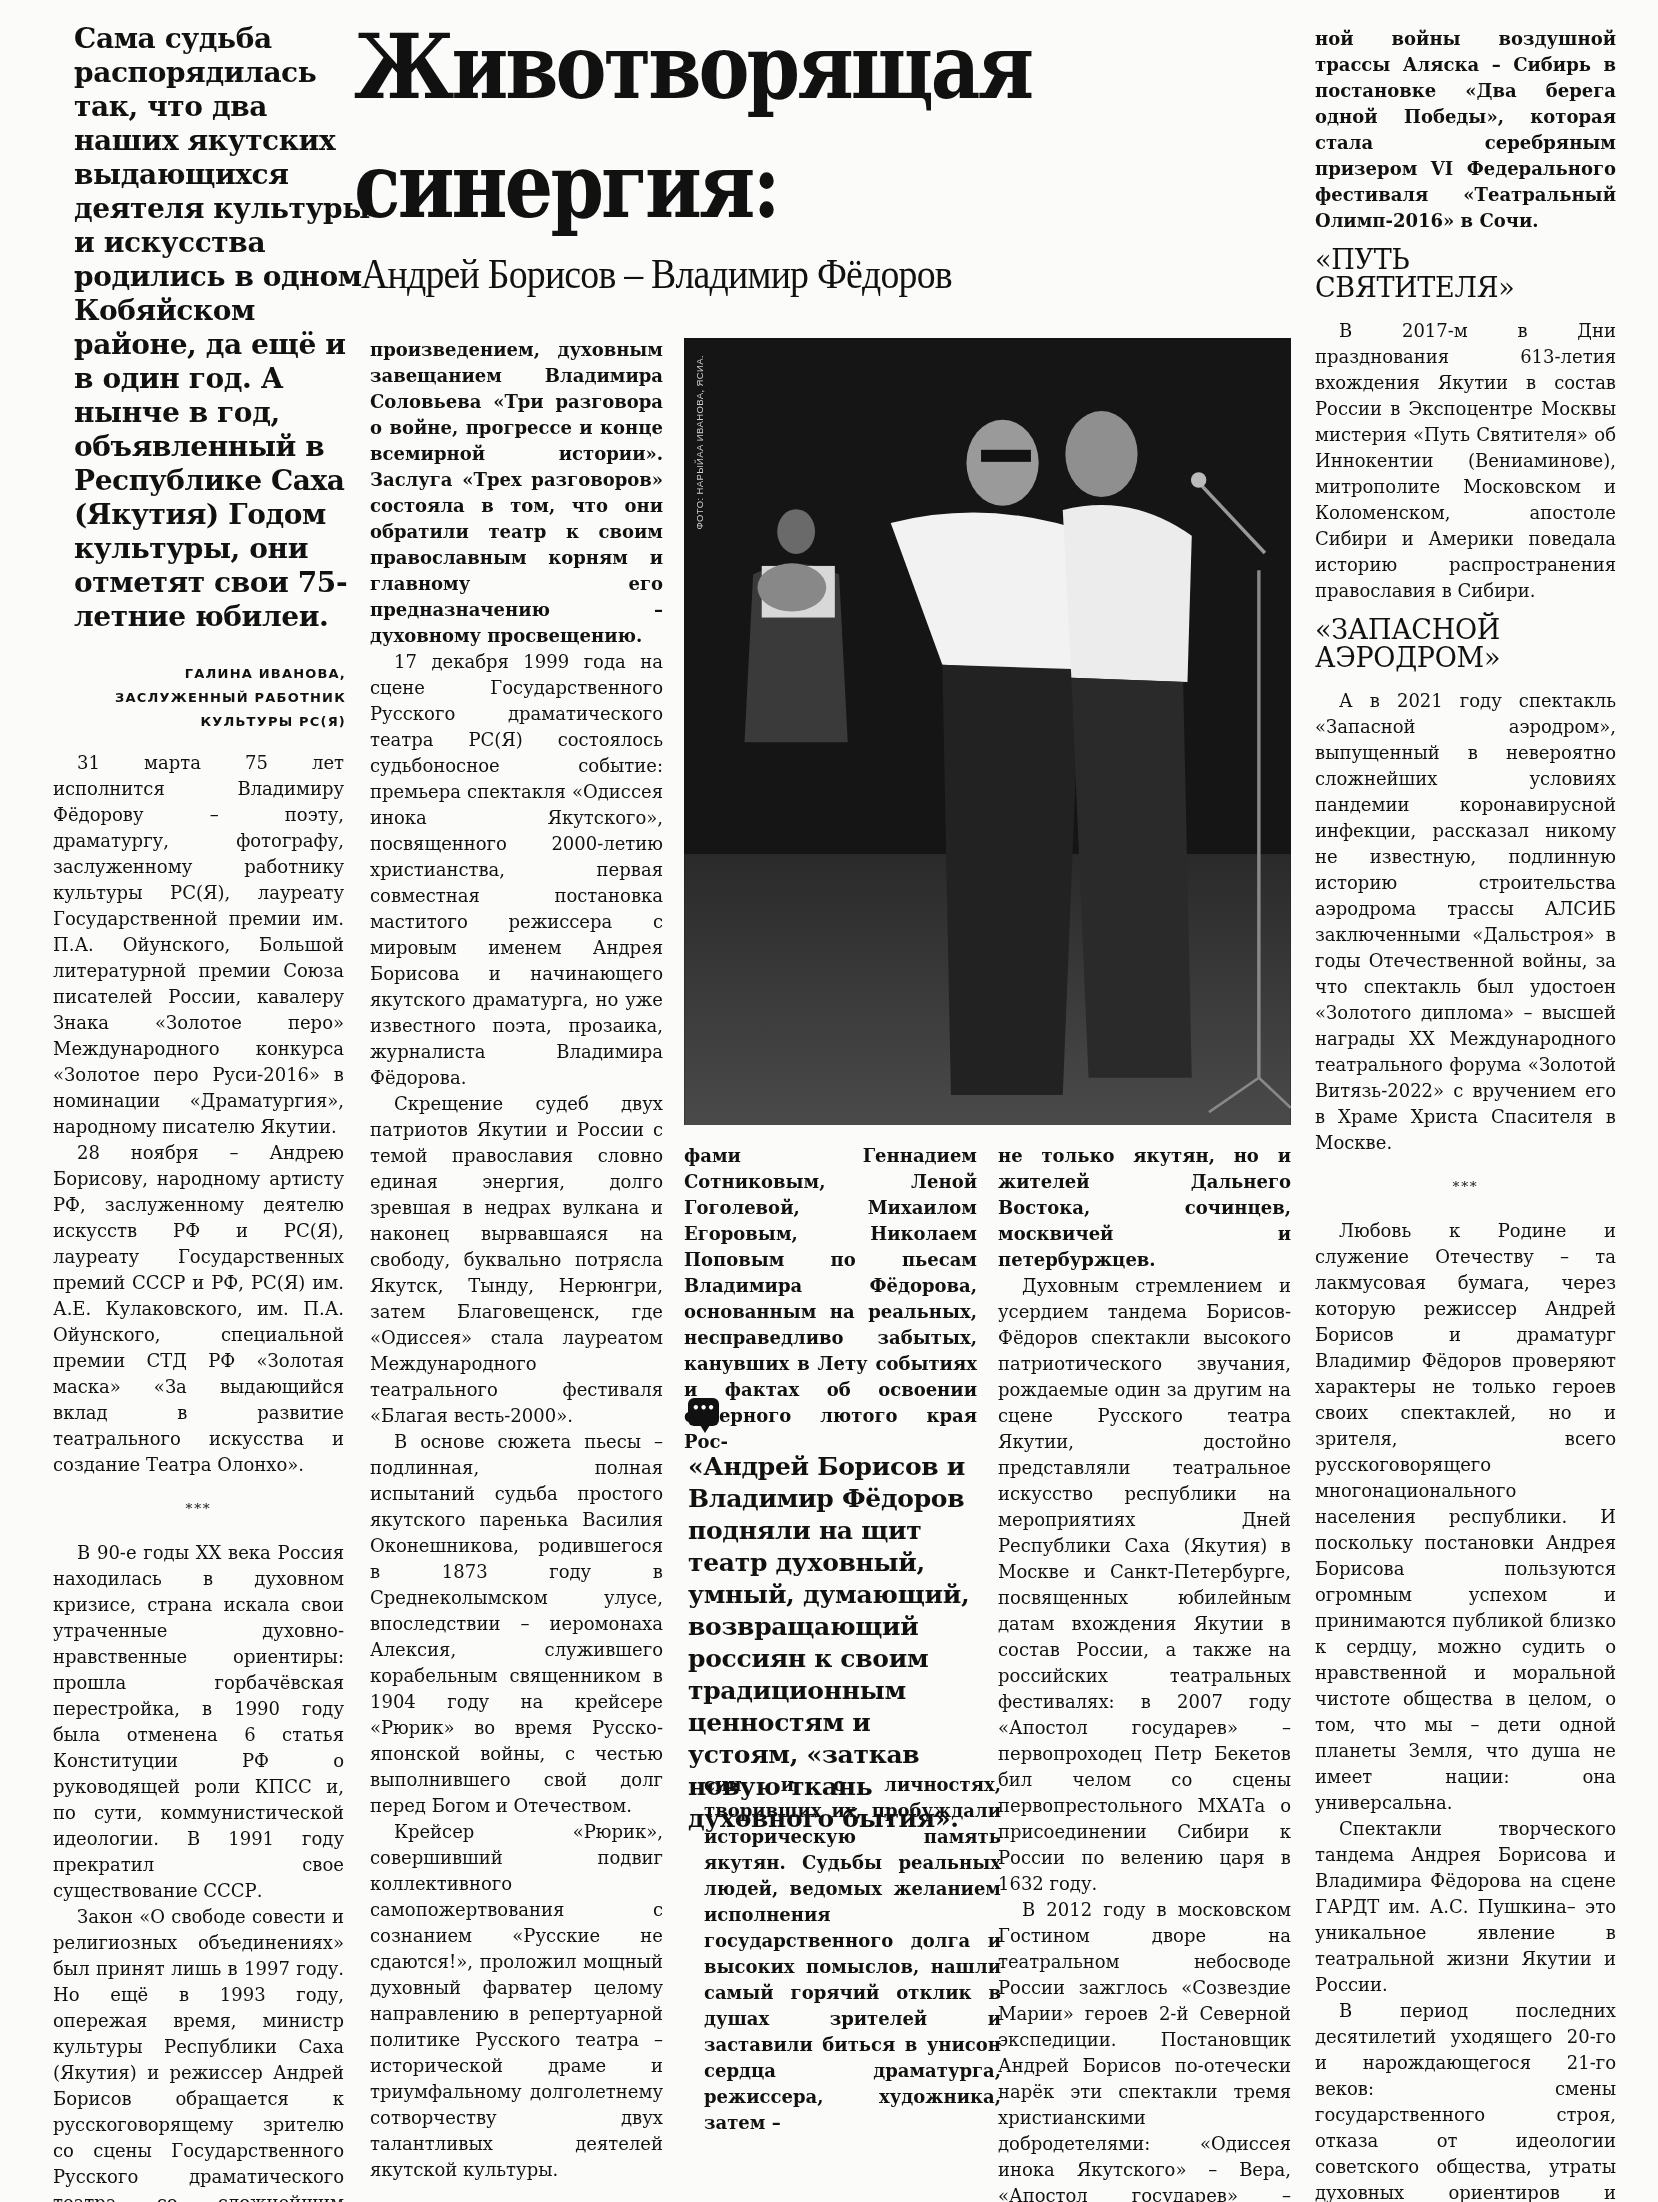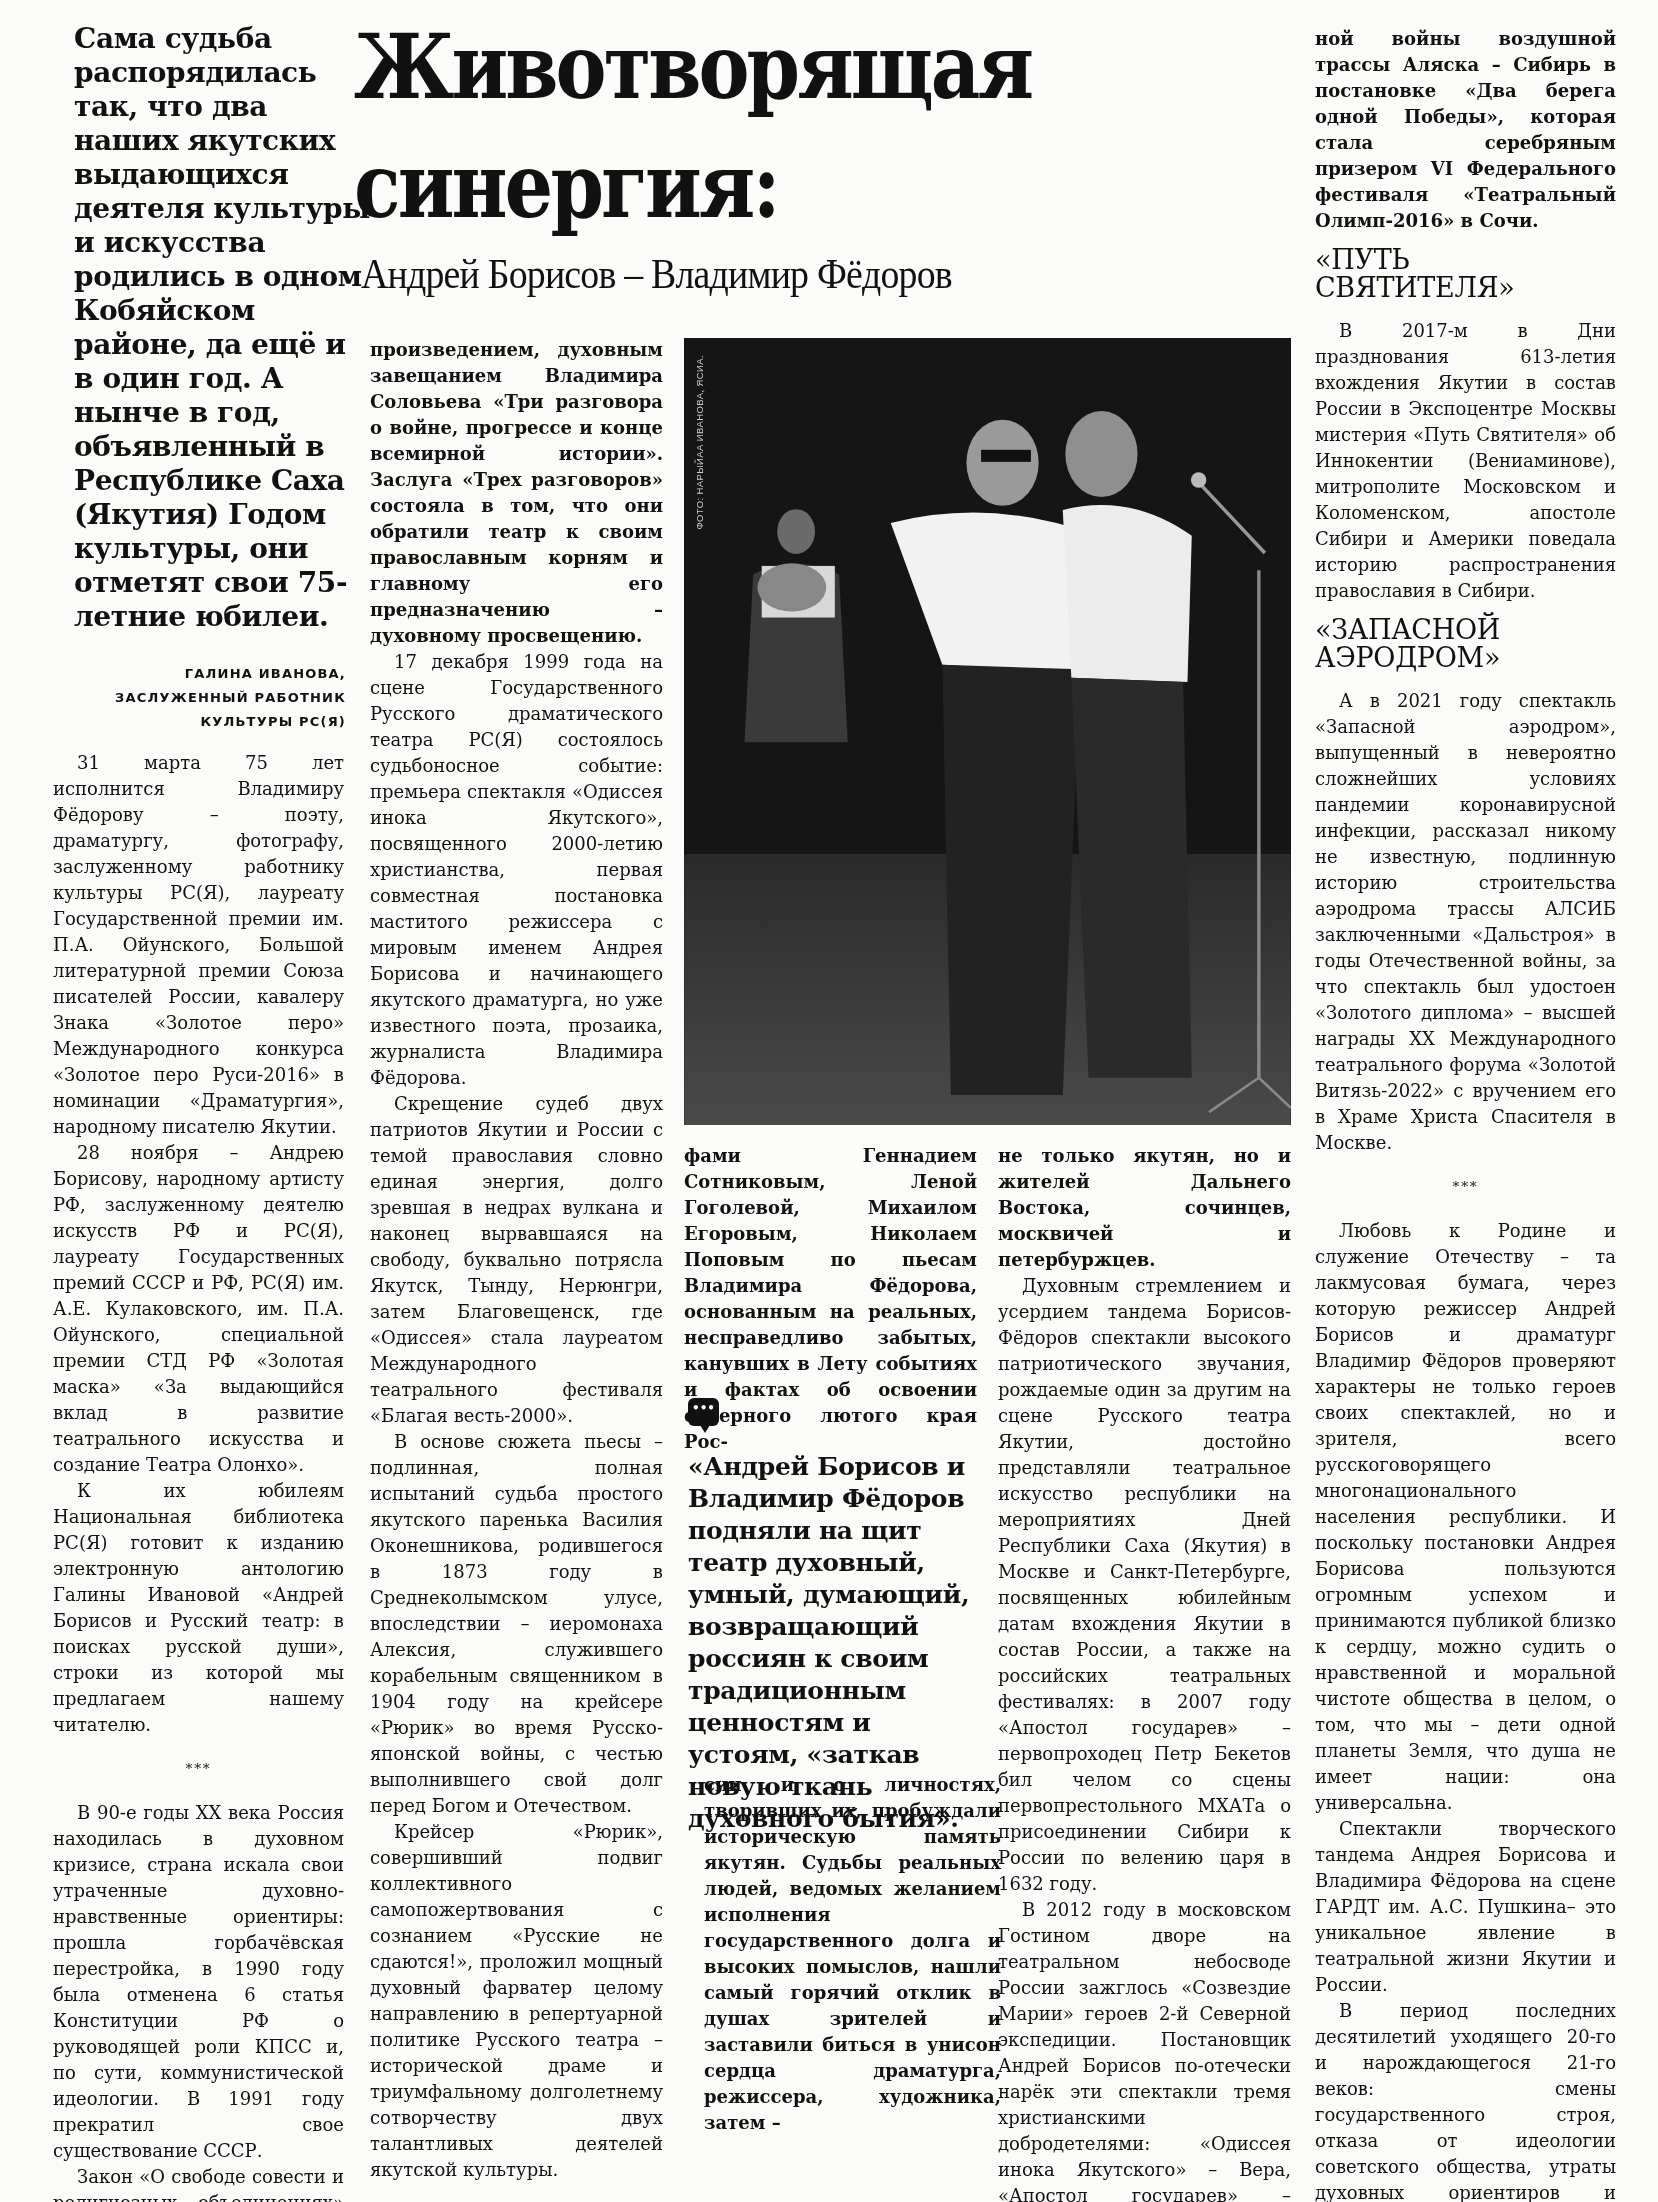--- a/index.html
+++ b/index.html
@@ -28,21 +28,20 @@
 
 <div class="abs byline" style="left:53px;top:662px;width:293px;text-align:right;">
   <div>Галина Иванова,</div>
   <div>заслуженный работник</div>
   <div>культуры РС(Я)</div>
 </div>
 
 <div class="abs body-text" style="left:53px;top:750px;width:291px;">
   <p>31 марта 75 лет исполнится Владимиру Фёдорову – поэту, драматургу, фотографу, заслуженному работнику культуры РС(Я), лауреату Государственной премии им. П.А. Ойунского, Большой литературной премии Союза писателей России, кавалеру Знака «Золотое перо» Международного конкурса «Золотое перо Руси-2016» в номинации «Драматургия», народному писателю Якутии.</p>
   <p>28 ноября – Андрею Борисову, народному артисту РФ, заслуженному деятелю искусств РФ и РС(Я), лауреату Государственных премий СССР и РФ, РС(Я) им. А.Е. Кулаковского, им. П.А. Ойунского, специальной премии СТД РФ «Золотая маска» «За выдающийся вклад в развитие театрального искусства и создание Театра Олонхо».</p>
-  <p>К их юбилеям Национальная библиотека РС(Я) готовит к изданию электронную антологию Галины Ивановой «Андрей Борисов и Русский театр: в поисках русской души», строки из которой мы предлагаем нашему читателю.</p>
   <div class="stars">***</div>
   <p>В 90-е годы XX века Россия находилась в духовном кризисе, страна искала свои утраченные духовно-нравственные ориентиры: прошла горбачёвская перестройка, в 1990 году была отменена 6 статья Конституции РФ о руководящей роли КПСС и, по сути, коммунистической идеологии. В 1991 году прекратил свое существование СССР.</p>
   <p>Закон «О свободе совести и религиозных объединениях» был принят лишь в 1997 году. Но ещё в 1993 году, опережая время, министр культуры Республики Саха (Якутия) и режиссер Андрей Борисов обращается к русскоговорящему зрителю со сцены Государственного Русского драматического театра со сложнейшим религиозно-философским</p>
 </div>
 
 <div class="abs title" style="left:354px;top:19px;">Животворящая</div>
 <div class="abs title" style="left:354px;top:138px;">синергия:</div>
 <div class="abs subtitle" style="left:361px;top:250px;">Андрей Борисов – Владимир Фёдоров</div>
 
 <div class="abs body-text" style="left:370px;top:337px;width:293px;">

